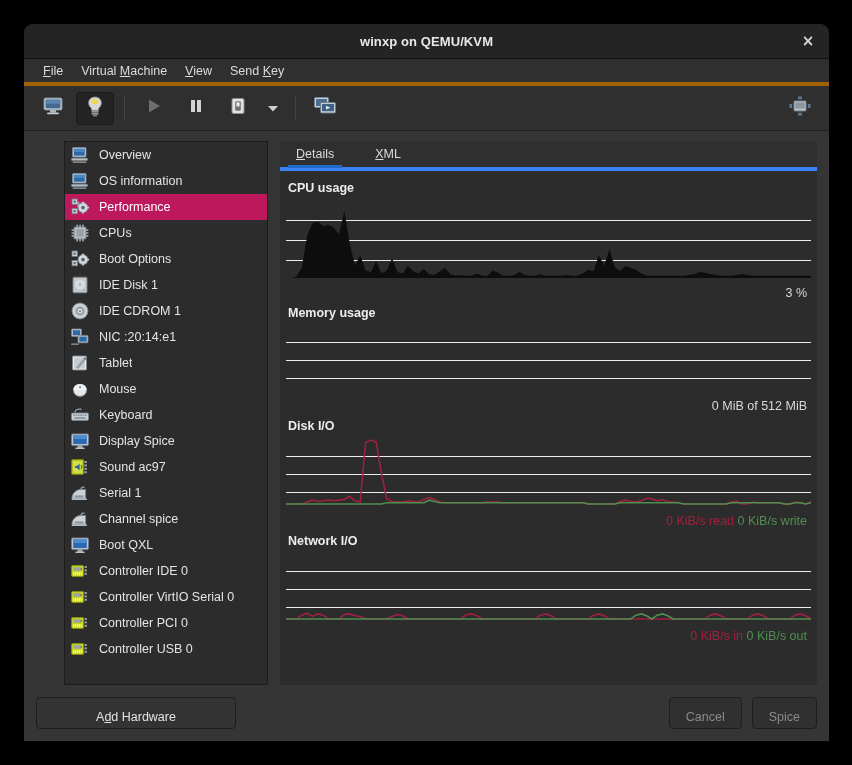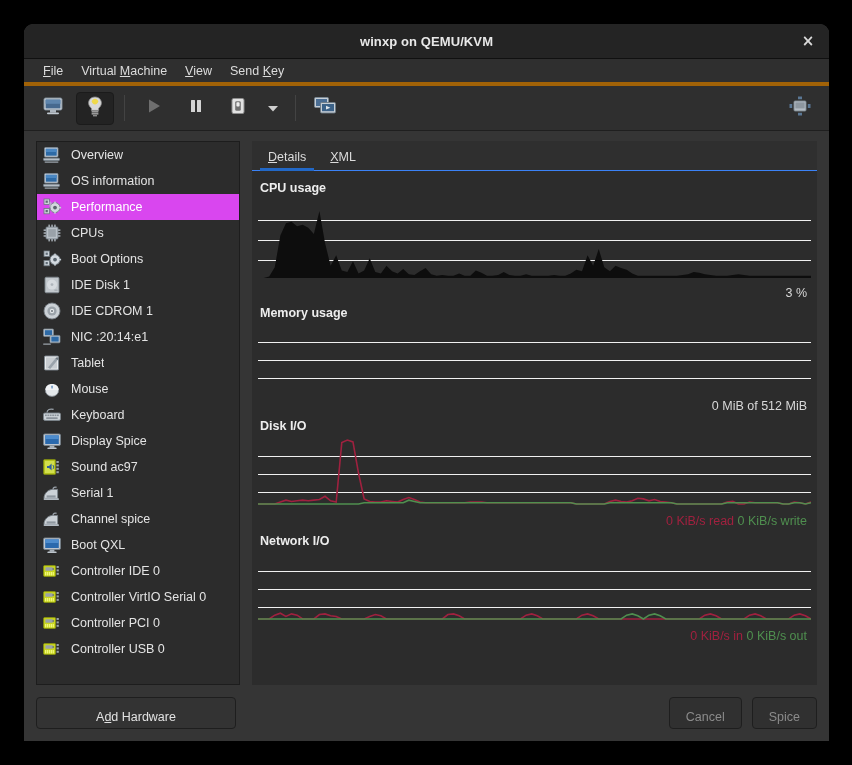--- a/index.html
+++ b/index.html
@@ -80,58 +80,60 @@
   .tb-sep { width: 1px; height: 26px; background: #434343; margin: 0 8px; }
   .tb-spacer { flex: 1 1 auto; }
 
   
   .body {
     flex: 1 1 auto;
     display: flex;
     padding: 10px 12px 0 12px;
     gap: 12px;
     min-height: 0;
+    margin-left: 28px;
   }
 
   
   .sidebar {
     width: 204px;
     background: #2c2c2c;
     border: 1px solid #1d1d1d;
     overflow: hidden;
     flex: 0 0 auto;
   }
   .hw-item {
     height: 26px;
     display: flex; align-items: center;
     padding-left: 5px;
     gap: 9px;
     cursor: pointer;
   }
-  .hw-item.selected { background: #d946ef; }
+  .hw-item.selected { background: #be185d; }
   .hw-label {
     font-size: 12.5px; color: #e4e4e4;
     white-space: nowrap; overflow: hidden;
   }
   .hw-item.selected .hw-label { color: #ffffff; }
   .hw-ico { width: 20px; height: 20px; flex: 0 0 auto; }
 
   
   .right {
     flex: 1 1 auto;
     display: flex; flex-direction: column;
     min-width: 0;
   }
   .tabbar {
     height: 30px;
     background: #2f2f2f;
     display: flex; align-items: flex-end;
-    border-bottom: 1px solid #3b82f6;
+    border-bottom: 4px solid #3b82f6;
     padding-left: 4px;
     flex: 0 0 auto;
+    gap: 17px;
   }
   .tab {
     font-size: 12.5px; color: #dcdcdc;
     padding: 4px 12px 6px 12px;
     cursor: pointer; position: relative;
   }
   .tab u { text-decoration: underline; }
   .tab.active::after {
     content: ""; position: absolute;
     left: 4px; right: 4px; bottom: -1px; height: 3px;

